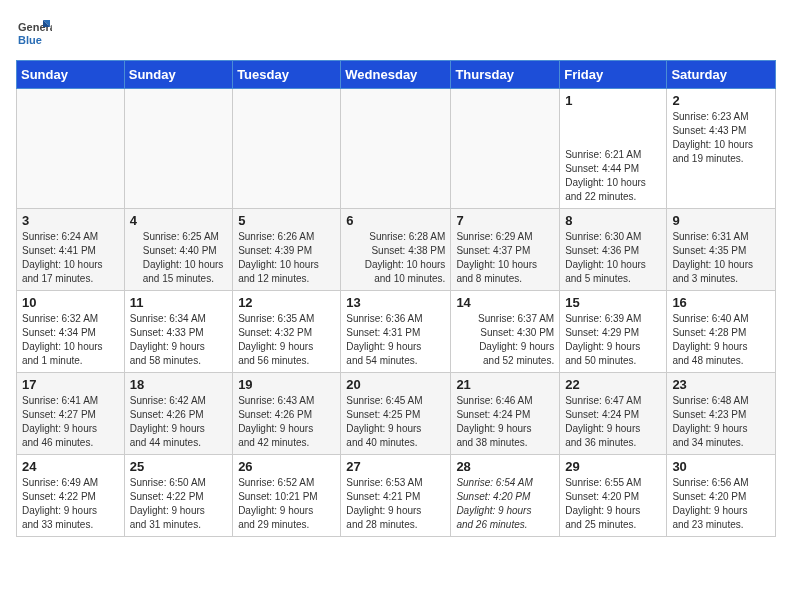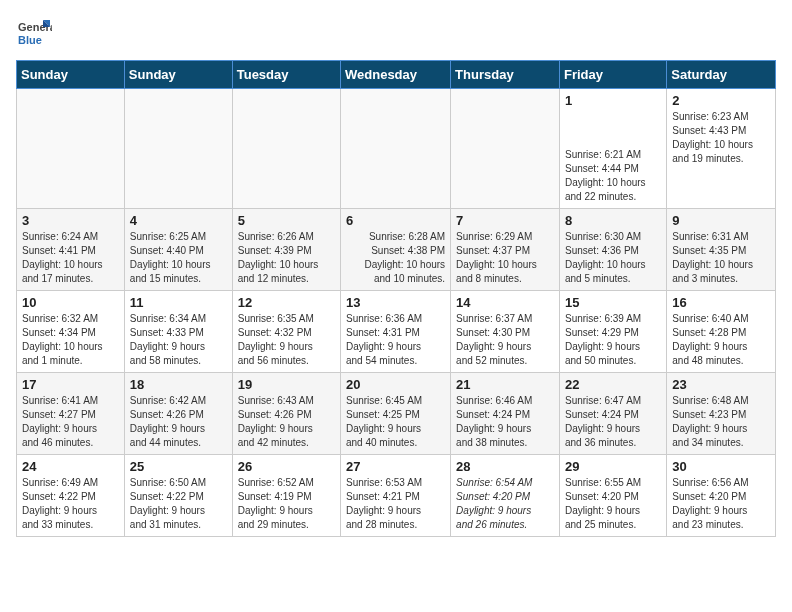--- a/index.html
+++ b/index.html
@@ -31,21 +31,21 @@
     }
     .subtitle {
       font-size: 14px;
       color: #555;
     }
     table {
       width: 100%;
       border-collapse: collapse;
     }
     thead tr th {
-      background-color: #0c4a6e;
+      background-color: #1d4ed8;
       color: #fff;
       font-size: 13px;
       font-weight: bold;
       padding: 6px 4px;
       text-align: left;
       border: 1px solid #4a8dd5;
     }
     tbody tr td {
       border: 1px solid #ccc;
       vertical-align: top;
@@ -129,21 +129,21 @@
       <tr>
         <td>
           <span class="day-num">3</span>
           <div class="day-info" style="white-space: pre-line;">Sunrise: 6:24 AM
 Sunset: 4:41 PM
 Daylight: 10 hours
 and 17 minutes.</div>
         </td>
         <td>
           <span class="day-num">4</span>
-          <div class="day-info" style="white-space: pre-line;">Sunrise: 6:25 AM
+          <div class="day-info" style="white-space: pre-line; margin-left: 13px;">Sunrise: 6:25 AM
 Sunset: 4:40 PM
 Daylight: 10 hours
 and 15 minutes.</div>
         </td>
         <td>
           <span class="day-num">5</span>
           <div class="day-info" style="white-space: pre-line;">Sunrise: 6:26 AM
 Sunset: 4:39 PM
 Daylight: 10 hours
 and 12 minutes.</div>
@@ -201,21 +201,21 @@
         </td>
         <td>
           <span class="day-num">13</span>
           <div class="day-info" style="white-space: pre-line;">Sunrise: 6:36 AM
 Sunset: 4:31 PM
 Daylight: 9 hours
 and 54 minutes.</div>
         </td>
         <td>
           <span class="day-num">14</span>
-          <div class="day-info" style="white-space: pre-line;">Sunrise: 6:37 AM
+          <div class="day-info" style="white-space: pre-line; text-align: right;">Sunrise: 6:37 AM
 Sunset: 4:30 PM
 Daylight: 9 hours
 and 52 minutes.</div>
         </td>
         <td>
           <span class="day-num">15</span>
           <div class="day-info" style="white-space: pre-line;">Sunrise: 6:39 AM
 Sunset: 4:29 PM
 Daylight: 9 hours
 and 50 minutes.</div>
@@ -290,21 +290,21 @@
         <td>
           <span class="day-num">25</span>
           <div class="day-info" style="white-space: pre-line;">Sunrise: 6:50 AM
 Sunset: 4:22 PM
 Daylight: 9 hours
 and 31 minutes.</div>
         </td>
         <td>
           <span class="day-num">26</span>
           <div class="day-info" style="white-space: pre-line;">Sunrise: 6:52 AM
-Sunset: 4:19 PM
+Sunset: 10:21 PM
 Daylight: 9 hours
 and 29 minutes.</div>
         </td>
         <td>
           <span class="day-num">27</span>
           <div class="day-info" style="white-space: pre-line;">Sunrise: 6:53 AM
 Sunset: 4:21 PM
 Daylight: 9 hours
 and 28 minutes.</div>
         </td>

